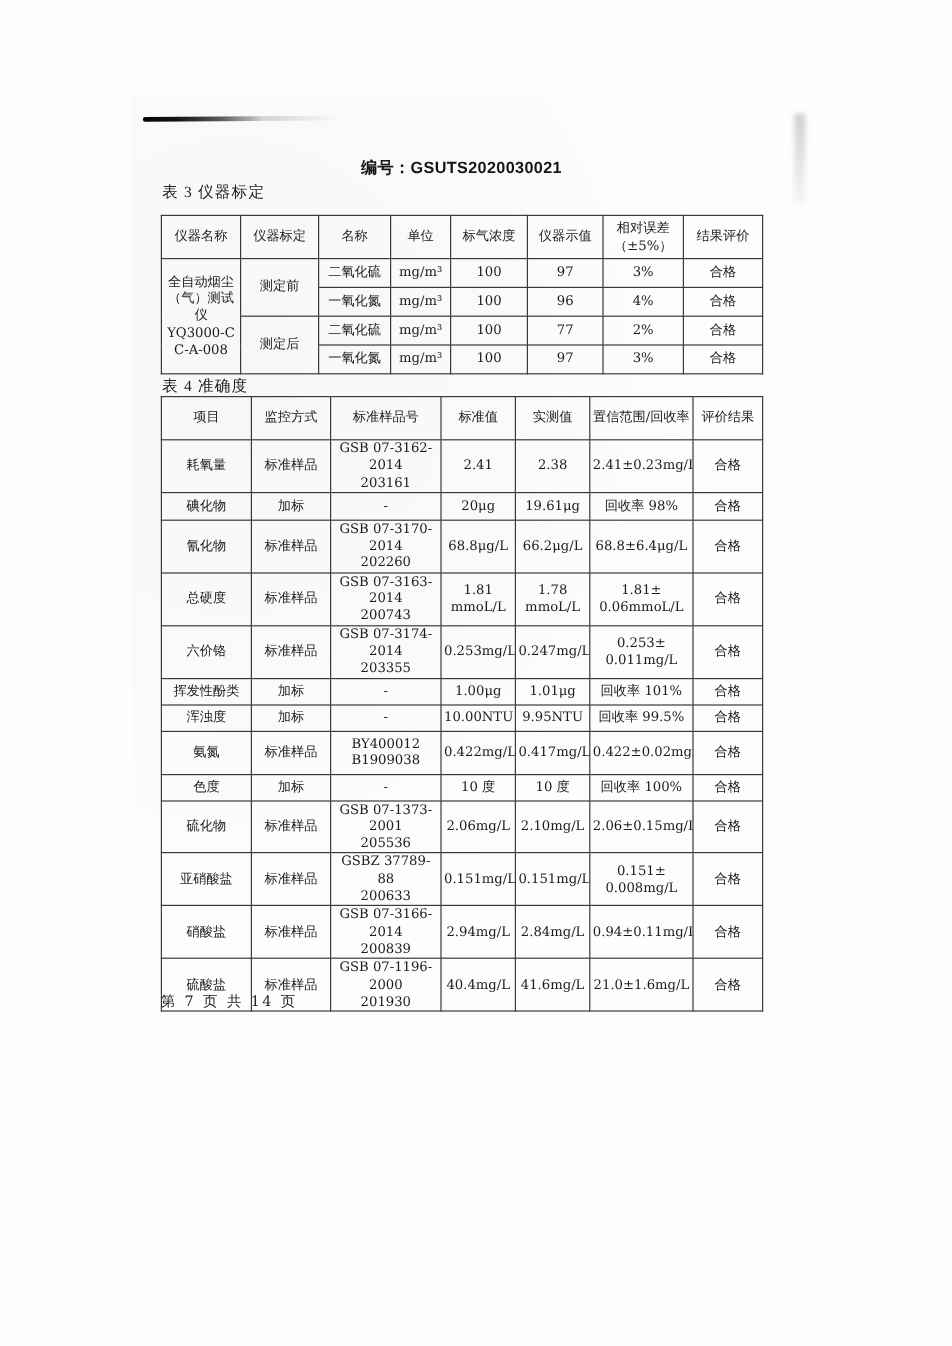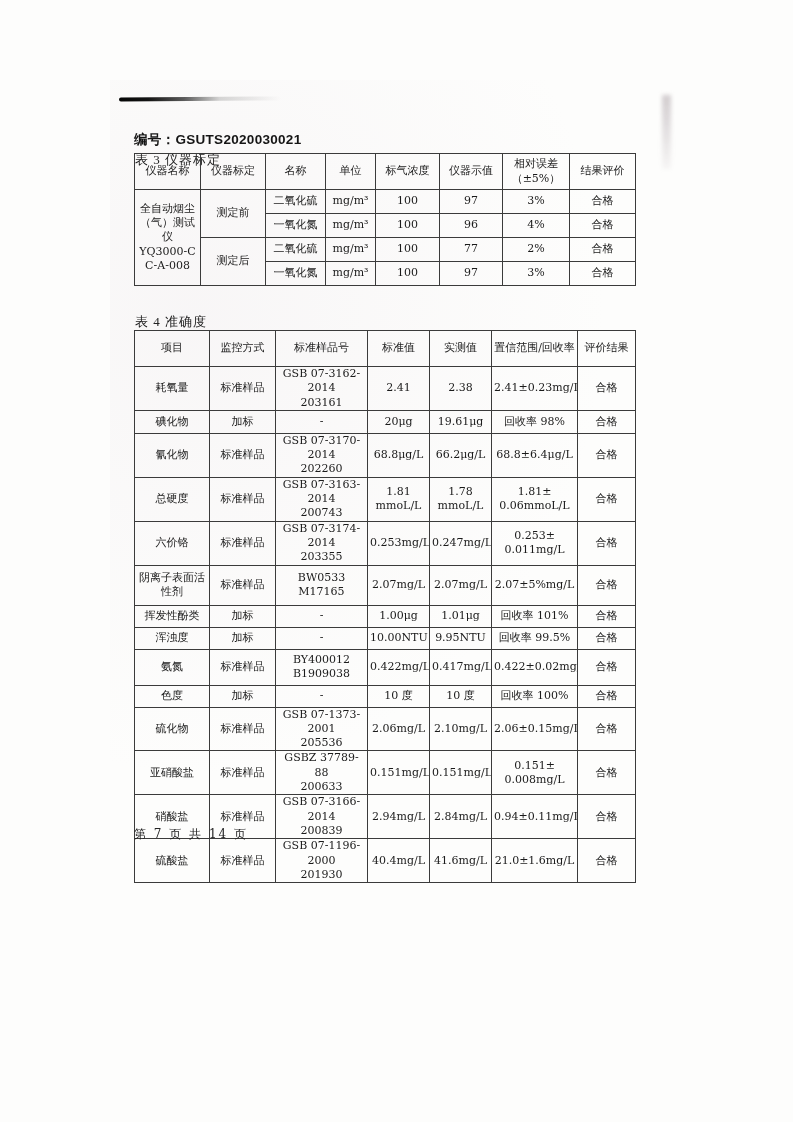--- a/index.html
+++ b/index.html
@@ -19,33 +19,33 @@
     background:linear-gradient(to right,#050505 0%,#141414 18%,#5a5a5a 40%,rgba(140,140,140,0.35) 62%,rgba(170,170,170,0) 100%);
     transform:rotate(-0.4deg);
   }
   .scan-smudge{
     position:absolute;left:662px;top:95px;width:9px;height:74px;
     background:linear-gradient(to bottom,rgba(158,146,152,0.45),rgba(190,180,186,0.10));
     filter:blur(2px);
   }
   .page-content{position:absolute;left:134px;top:0;width:501px;}
   .doc-number{
-    position:absolute;top:131px;left:0;width:501px;text-align:left;
+    position:absolute;top:131px;left:0;width:501px;text-align:center;
     font-family:"Liberation Sans","DejaVu Sans",sans-serif;
     font-weight:bold;font-size:13.5px;letter-spacing:0.3px;color:#151515;
   }
   .tbl-caption{
     position:absolute;left:1px;font-size:13px;color:#222;letter-spacing:1px;font-family:Liberation Serif, serif;
   }
   #caption3{top:151px;}
   #caption4{top:313px;}
   table{
     position:absolute;left:0;border-collapse:collapse;table-layout:fixed;width:501px;
   }
-  #table3{top:153px;padding-left:41px;}
+  #table3{top:179px;padding-left:41px;}
   #table4{top:330px;}
   td,th{
     border:1px solid #3b3b3b;text-align:center;vertical-align:middle;
     font-size:11px;line-height:1.3;font-weight:normal;
     padding:0 2px;white-space:pre-line;color:#1b1b1b;
     overflow:hidden;
   }
   .footer{
     position:absolute;top:826px;left:0;width:501px;text-align:left;
     font-size:12px;letter-spacing:2px;color:#222;
@@ -196,30 +196,20 @@
         <td>六价铬</td>
         <td>标准样品</td>
         <td>GSB 07-3174-2014
 203355</td>
         <td>0.253mg/L</td>
         <td>0.247mg/L</td>
         <td>0.253±
 0.011mg/L</td>
         <td>合格</td>
       </tr>
-      <tr style="height:40px">
-        <td>阴离子表面活
-性剂</td>
-        <td>标准样品</td>
-        <td>BW0533 M17165</td>
-        <td>2.07mg/L</td>
-        <td>2.07mg/L</td>
-        <td>2.07±5%mg/L</td>
-        <td>合格</td>
-      </tr>
       <tr style="height:22px">
         <td>挥发性酚类</td>
         <td>加标</td>
         <td>-</td>
         <td>1.00μg</td>
         <td>1.01μg</td>
         <td>回收率 101%</td>
         <td>合格</td>
       </tr>
       <tr style="height:22px">

